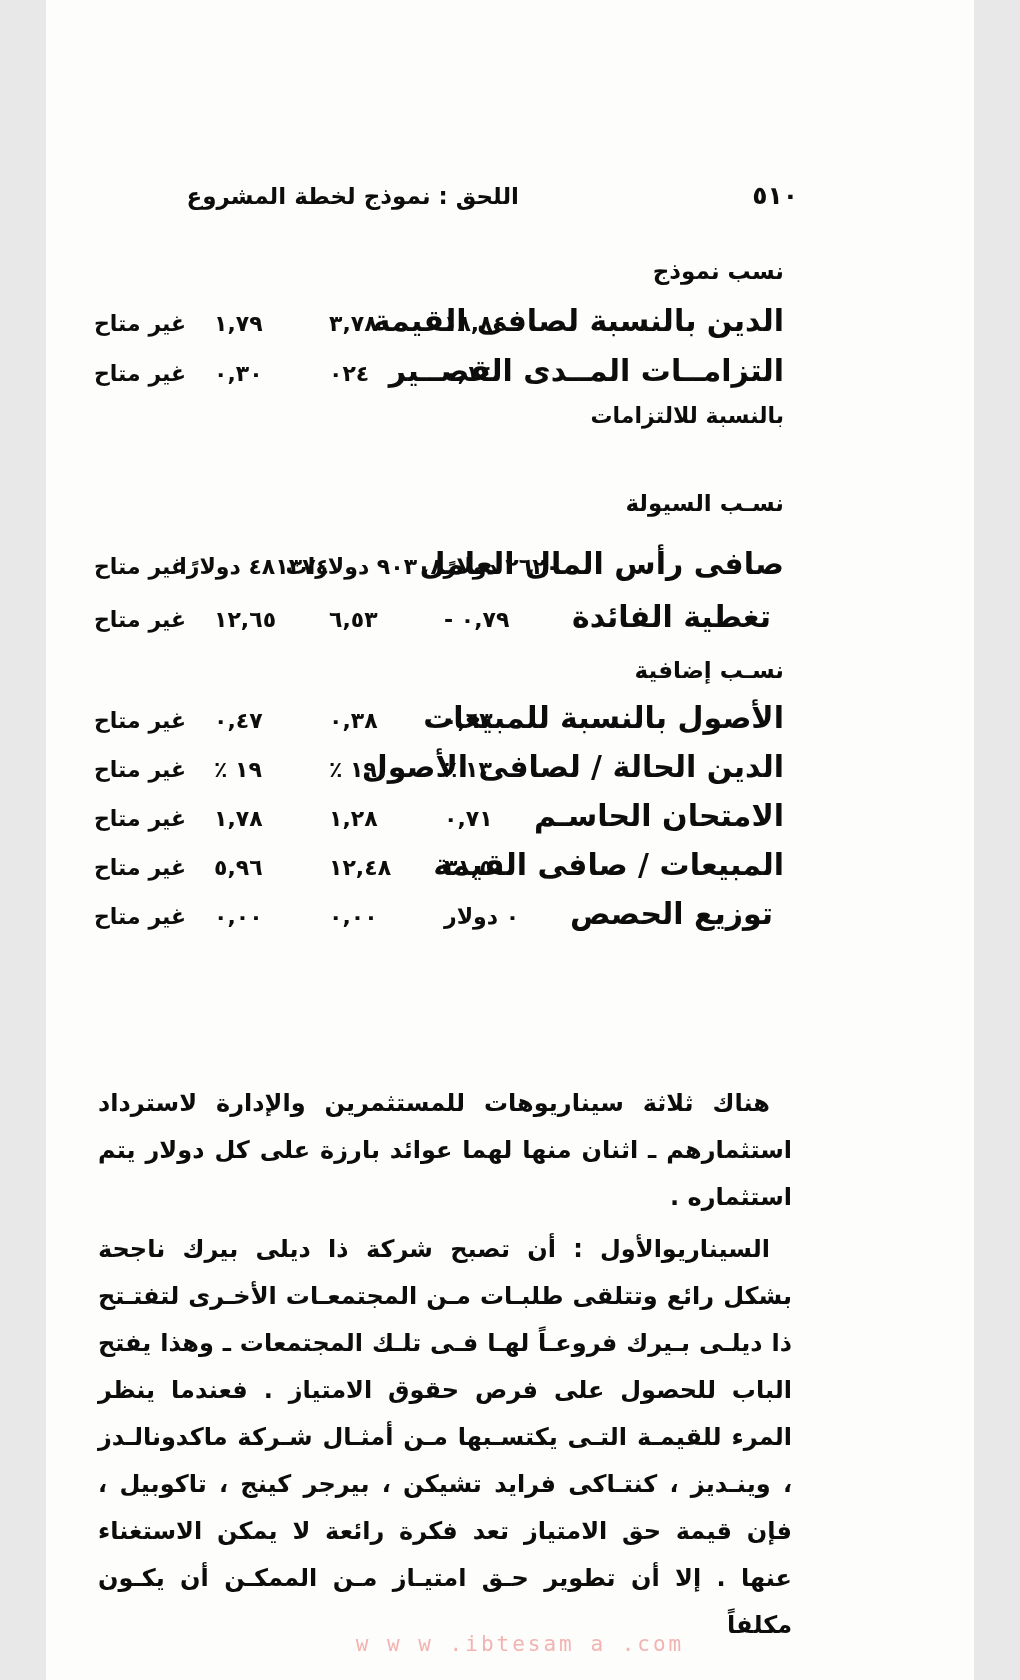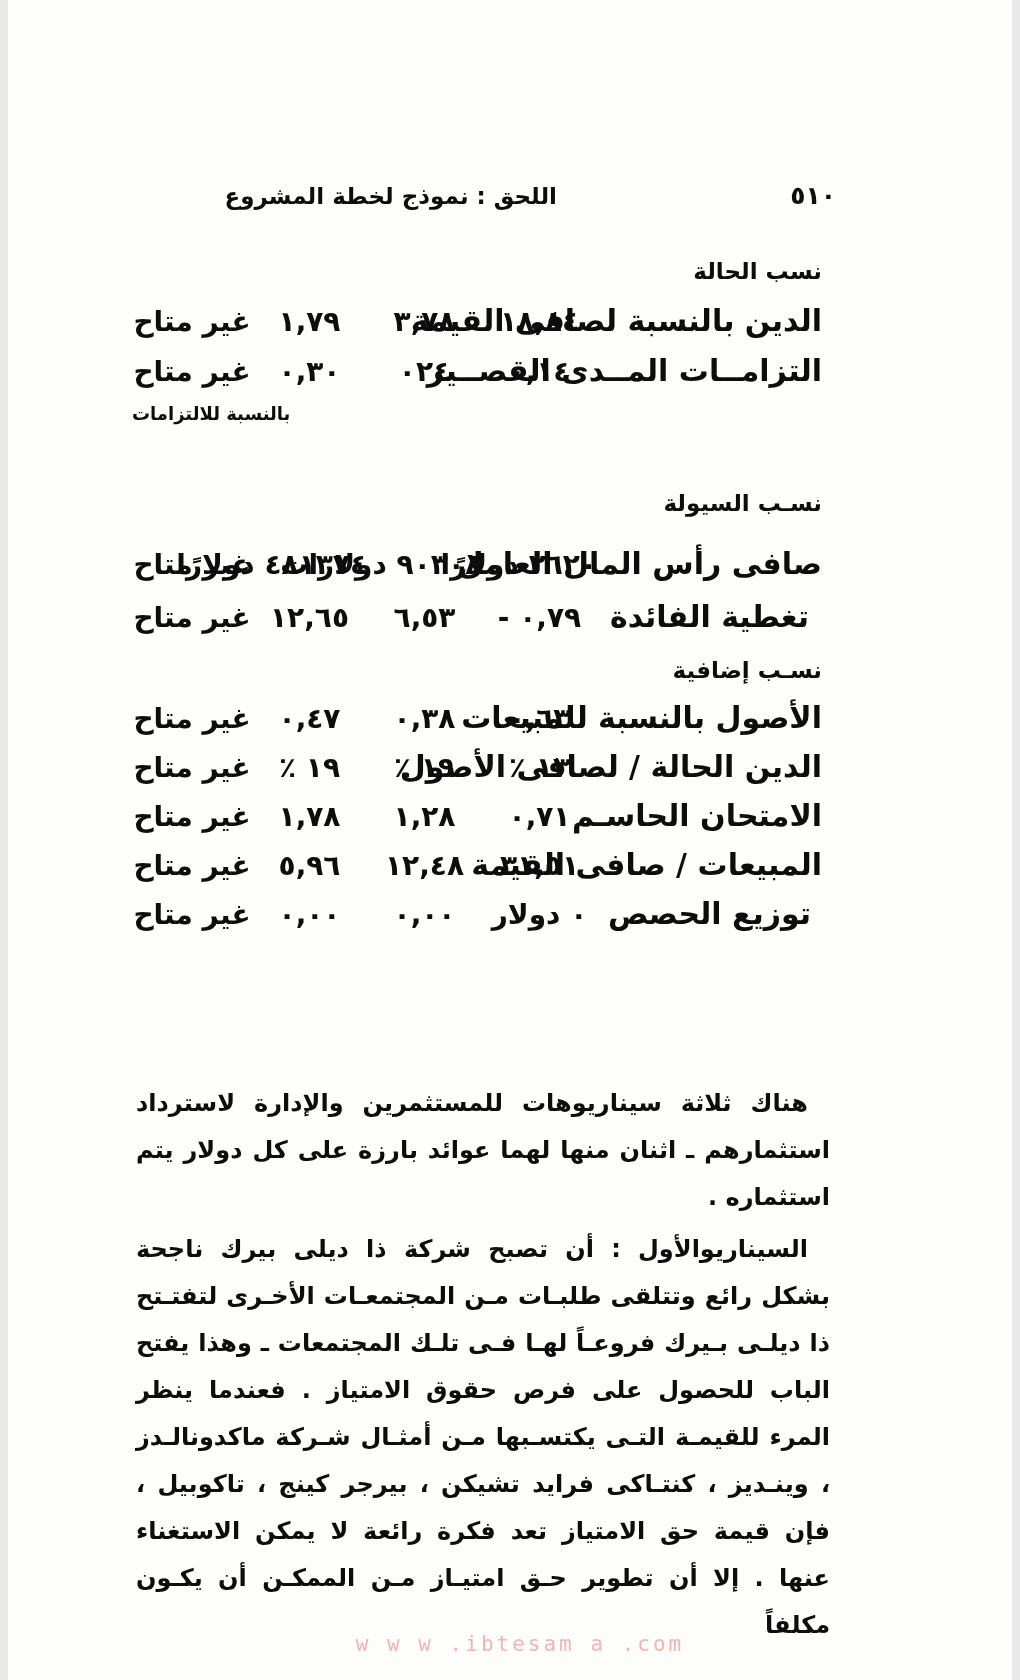--- a/index.html
+++ b/index.html
@@ -1,18 +1,18 @@
 <!DOCTYPE html>
 <html lang="ar" dir="rtl"><head>
 <meta charset="utf-8">
 <style>
   html,body{margin:0;padding:0;background:#e8e8e8;}
   .page{
     position:relative;
-    width:1004px;height:1680px;
+    width:928px;height:1680px;
     margin:0 auto;
     background:#fdfdfb;
     font-family:"DejaVu Sans", sans-serif;
     color:#0d0d0d;
     direction:rtl;
     overflow:hidden;
   }
   
   .header-title{
     position:absolute;top:183px;right:455px;
@@ -33,25 +33,25 @@
   .trow{
     display:grid;
     grid-template-columns:225px 115px 115px 115px 120px;
     align-items:baseline;
   }
   .tlabel{
     font-size:30px;font-weight:bold;white-space:nowrap;
     text-align:center;
   }
   .tval{
-    font-size:28px;font-weight:bold;white-space:nowrap;
-    text-align:center;
+    font-size:22px;font-weight:bold;white-space:nowrap;
+    text-align:left;
   }
   .label-cont{
-    font-size:18px;font-weight:bold;text-align:left;
+    font-size:22px;font-weight:bold;text-align:right;
     margin-top:8px;
   }
   #table1 .trow{margin-bottom:15px;}
   #table2 .trow{margin-bottom:18px;}
   #table3 .trow{margin-bottom:14px;}
   
   .exit-heading{
     position:absolute;top:966px;right:190px;
     font-size:30px;font-weight:bold;white-space:nowrap;
     letter-spacing:0.5px;
@@ -78,21 +78,21 @@
   }
 </style>
 </head>
 <body>
 
 <div class="page">
 
   <div class="header-title">اللحق : نموذج لخطة المشروع</div>
   <div class="page-number">٥١٠</div>
 
-  <div class="sec-heading" style="top:258px">نسب الحالة</div>
+  <div class="sec-heading" style="top:258px">نسب نموذج</div>
   <div class="ratio-table" id="table1" style="top:303px">
     <div class="trow">
       <div class="tlabel">الدين بالنسبة لصافى القيمة</div>
       <div class="tval">١٨,٨٤</div>
       <div class="tval">٣,٧٨</div>
       <div class="tval">١,٧٩</div>
       <div class="tval">غير متاح</div>
     </div>
     <div class="trow">
       <div class="tlabel">التزامــات المــدى القصــير</div>

